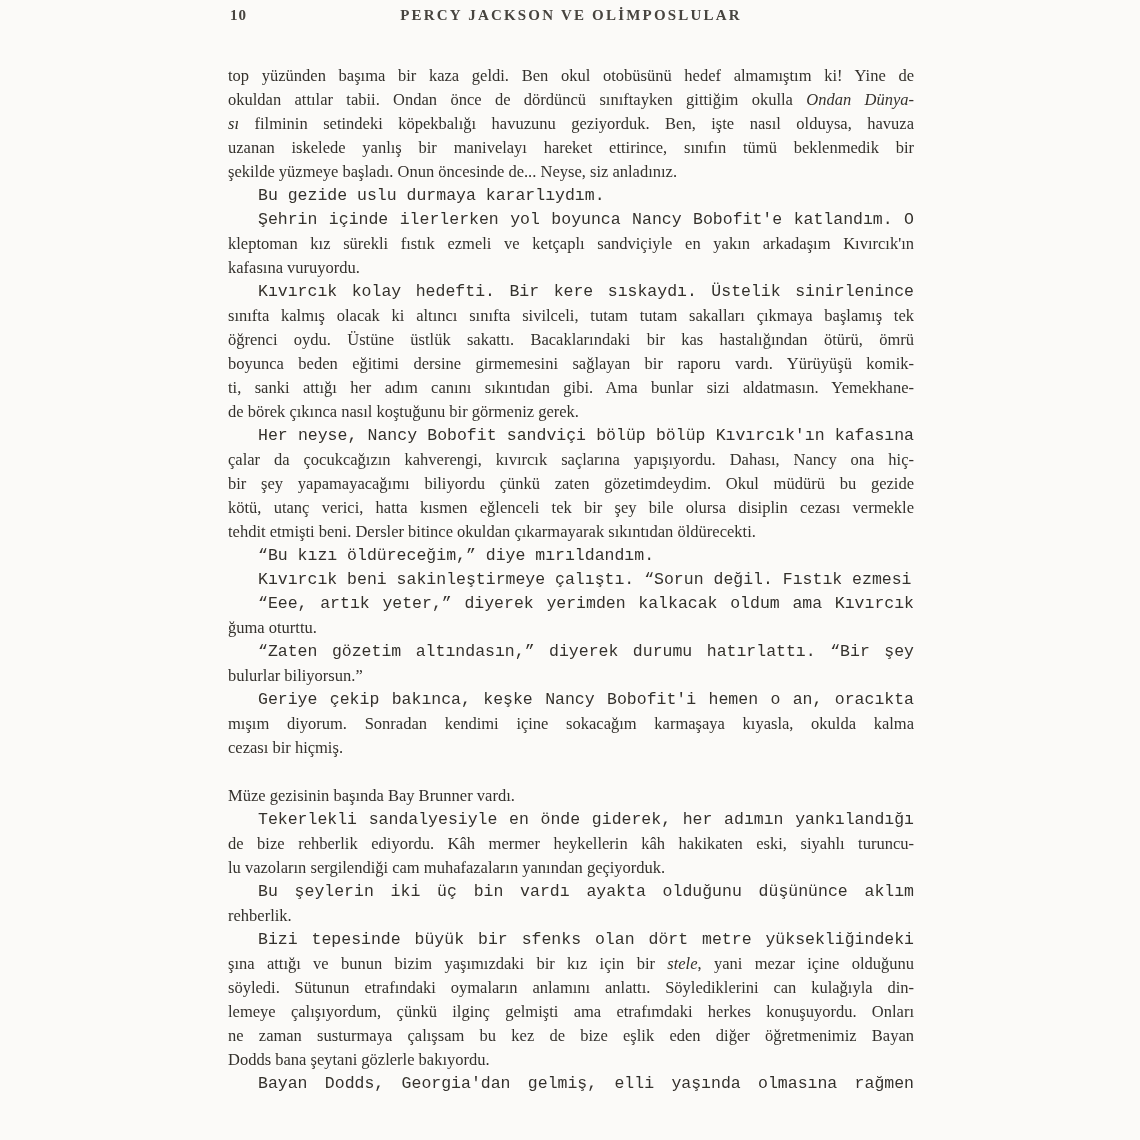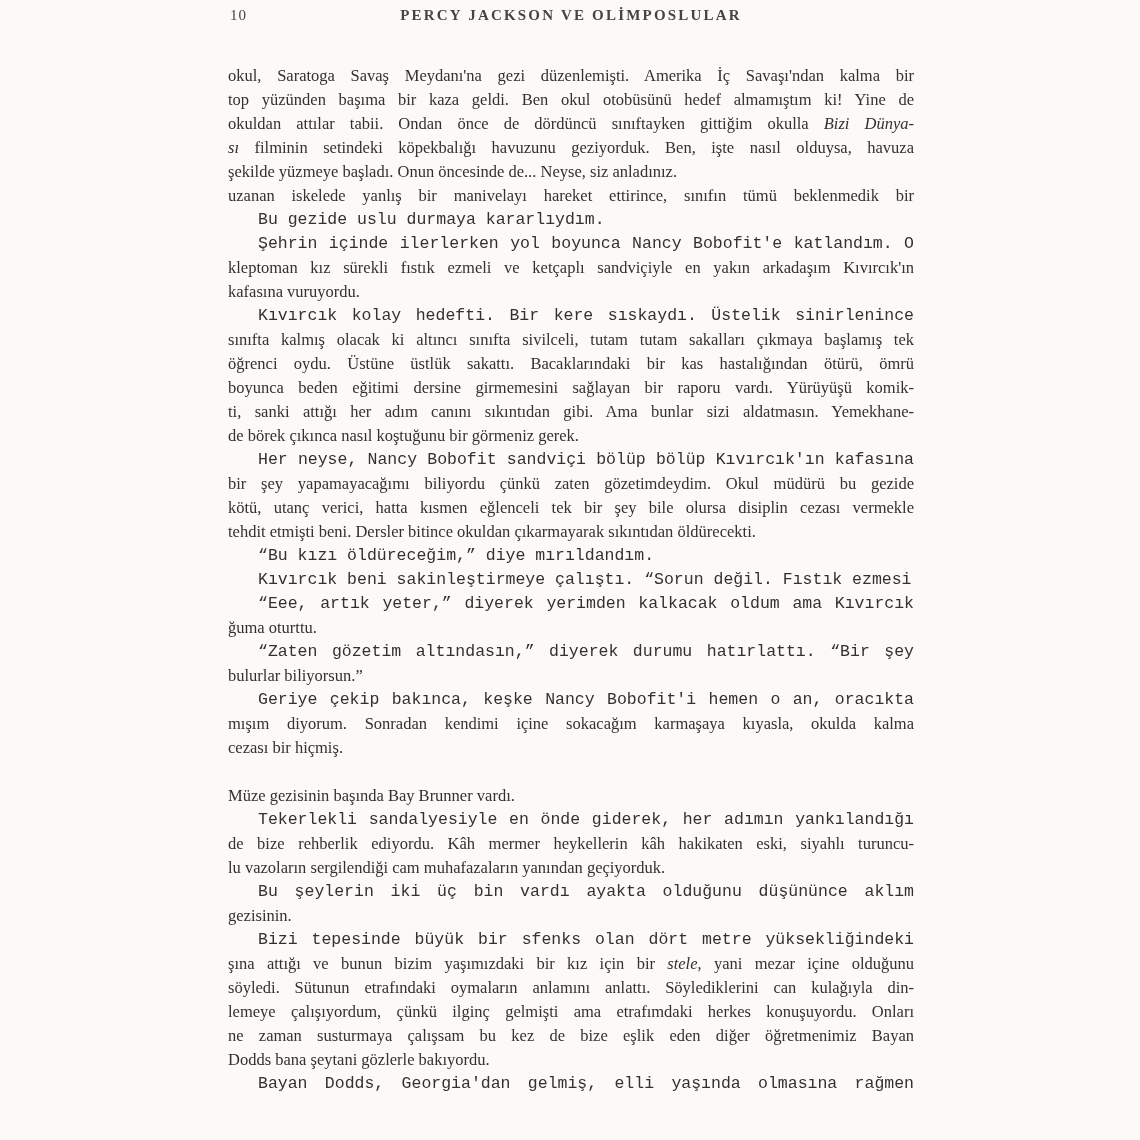--- a/index.html
+++ b/index.html
@@ -22,21 +22,21 @@
     height:18px;line-height:18px;
     text-align:center;
     color:var(--head);
     font-size:15px;
     letter-spacing:2.2px;
     font-weight:600;
   }
   .pagenum{
     position:absolute;left:2px;top:0;
     letter-spacing:1px;
-    font-weight:400;
+    font-weight:700;
     text-align:right;
   }
   .text{
     margin:40px 226px 0 228px;
     width:686px;
     color:var(--ink);
     font-size:16.5px;
   }
   .line{
     height:24px;line-height:24px;
@@ -57,45 +57,45 @@
 </head>
 <body>
 
 <div class="page">
   <div class="header">
     <span class="pagenum">10</span>
     <span class="title">PERCY JACKSON VE OLİMPOSLULAR</span>
   </div>
   <div class="text">
       <div>
-        <div class="line j"><span>okul, Saratoga Savaş Meydanı'na gezi düzenlemişti. Amerika İç Savaşı'ndan kalma bir</span></div>
         <div class="line j"><span>top yüzünden başıma bir kaza geldi. Ben okul otobüsünü hedef almamıştım ki! Yine de</span></div>
-        <div class="line j"><span>okuldan attılar tabii. Ondan önce de dördüncü sınıftayken gittiğim okulla </span><em>Bizi Dünya-</em></div>
+        <div class="line j"><span>okuldan attılar tabii. Ondan önce de dördüncü sınıftayken gittiğim okulla </span><em>Ondan Dünya-</em></div>
         <div class="line j"><em>sı</em><span> filminin setindeki köpekbalığı havuzunu geziyorduk. Ben, işte nasıl olduysa, havuza</span></div>
+        <div class="line j"><span>uzanan iskelede yanlış bir manivelayı hareket ettirince, sınıfın tümü beklenmedik bir</span></div>
         <div class="line"><span>şekilde yüzmeye başladı. Onun öncesinde de... Neyse, siz anladınız.</span></div>
-        <div class="line j"><span>uzanan iskelede yanlış bir manivelayı hareket ettirince, sınıfın tümü beklenmedik bir</span></div>
       </div>
       <div>
         <div class="line ind"><span>Bu gezide uslu durmaya kararlıydım.</span></div>
       </div>
       <div>
         <div class="line j ind"><span>Şehrin içinde ilerlerken yol boyunca Nancy Bobofit'e katlandım. O çilli, kızıl saçlı,</span></div>
         <div class="line j"><span>kleptoman kız sürekli fıstık ezmeli ve ketçaplı sandviçiyle en yakın arkadaşım Kıvırcık'ın</span></div>
         <div class="line"><span>kafasına vuruyordu.</span></div>
       </div>
       <div>
         <div class="line j ind"><span>Kıvırcık kolay hedefti. Bir kere sıskaydı. Üstelik sinirlenince ağlıyordu. Birkaç kez</span></div>
         <div class="line j"><span>sınıfta kalmış olacak ki altıncı sınıfta sivilceli, tutam tutam sakalları çıkmaya başlamış tek</span></div>
         <div class="line j"><span>öğrenci oydu. Üstüne üstlük sakattı. Bacaklarındaki bir kas hastalığından ötürü, ömrü</span></div>
         <div class="line j"><span>boyunca beden eğitimi dersine girmemesini sağlayan bir raporu vardı. Yürüyüşü komik-</span></div>
         <div class="line j"><span>ti, sanki attığı her adım canını sıkıntıdan gibi. Ama bunlar sizi aldatmasın. Yemekhane-</span></div>
         <div class="line"><span>de börek çıkınca nasıl koştuğunu bir görmeniz gerek.</span></div>
       </div>
       <div>
         <div class="line j ind"><span>Her neyse, Nancy Bobofit sandviçi bölüp bölüp Kıvırcık'ın kafasına atıyor, attığı par-</span></div>
+        <div class="line j"><span>çalar da çocukcağızın kahverengi, kıvırcık saçlarına yapışıyordu. Dahası, Nancy ona hiç-</span></div>
         <div class="line j"><span>bir şey yapamayacağımı biliyordu çünkü zaten gözetimdeydim. Okul müdürü bu gezide</span></div>
         <div class="line j"><span>kötü, utanç verici, hatta kısmen eğlenceli tek bir şey bile olursa disiplin cezası vermekle</span></div>
         <div class="line"><span>tehdit etmişti beni. Dersler bitince okuldan çıkarmayarak sıkıntıdan öldürecekti.</span></div>
       </div>
       <div>
         <div class="line ind"><span>“Bu kızı öldüreceğim,” diye mırıldandım.</span></div>
       </div>
       <div>
         <div class="line ind"><span>Kıvırcık beni sakinleştirmeye çalıştı. “Sorun değil. Fıstık ezmesi severim.”</span></div>
       </div>
@@ -116,21 +116,21 @@
       <div>
         <div class="line"><span>Müze gezisinin başında Bay Brunner vardı.</span></div>
       </div>
       <div>
         <div class="line j ind"><span>Tekerlekli sandalyesiyle en önde giderek, her adımın yankılandığı kocaman galeriler-</span></div>
         <div class="line j"><span>de bize rehberlik ediyordu. Kâh mermer heykellerin kâh hakikaten eski, siyahlı turuncu-</span></div>
         <div class="line"><span>lu vazoların sergilendiği cam muhafazaların yanından geçiyorduk.</span></div>
       </div>
       <div>
         <div class="line j ind"><span>Bu şeylerin iki üç bin vardı ayakta olduğunu düşününce aklım başımdan gidecek gibi</span></div>
-        <div class="line"><span>gezisinin.</span></div>
+        <div class="line"><span>rehberlik.</span></div>
       </div>
       <div>
         <div class="line j ind"><span>Bizi tepesinde büyük bir sfenks olan dört metre yüksekliğindeki taş bir sütunun ba-</span></div>
         <div class="line j"><span>şına attığı ve bunun bizim yaşımızdaki bir kız için bir </span><em>stele</em><span>, yani mezar içine olduğunu</span></div>
         <div class="line j"><span>söyledi. Sütunun etrafındaki oymaların anlamını anlattı. Söylediklerini can kulağıyla din-</span></div>
         <div class="line j"><span>lemeye çalışıyordum, çünkü ilginç gelmişti ama etrafımdaki herkes konuşuyordu. Onları</span></div>
         <div class="line j"><span>ne zaman susturmaya çalışsam bu kez de bize eşlik eden diğer öğretmenimiz Bayan</span></div>
         <div class="line"><span>Dodds bana şeytani gözlerle bakıyordu.</span></div>
       </div>
       <div>

